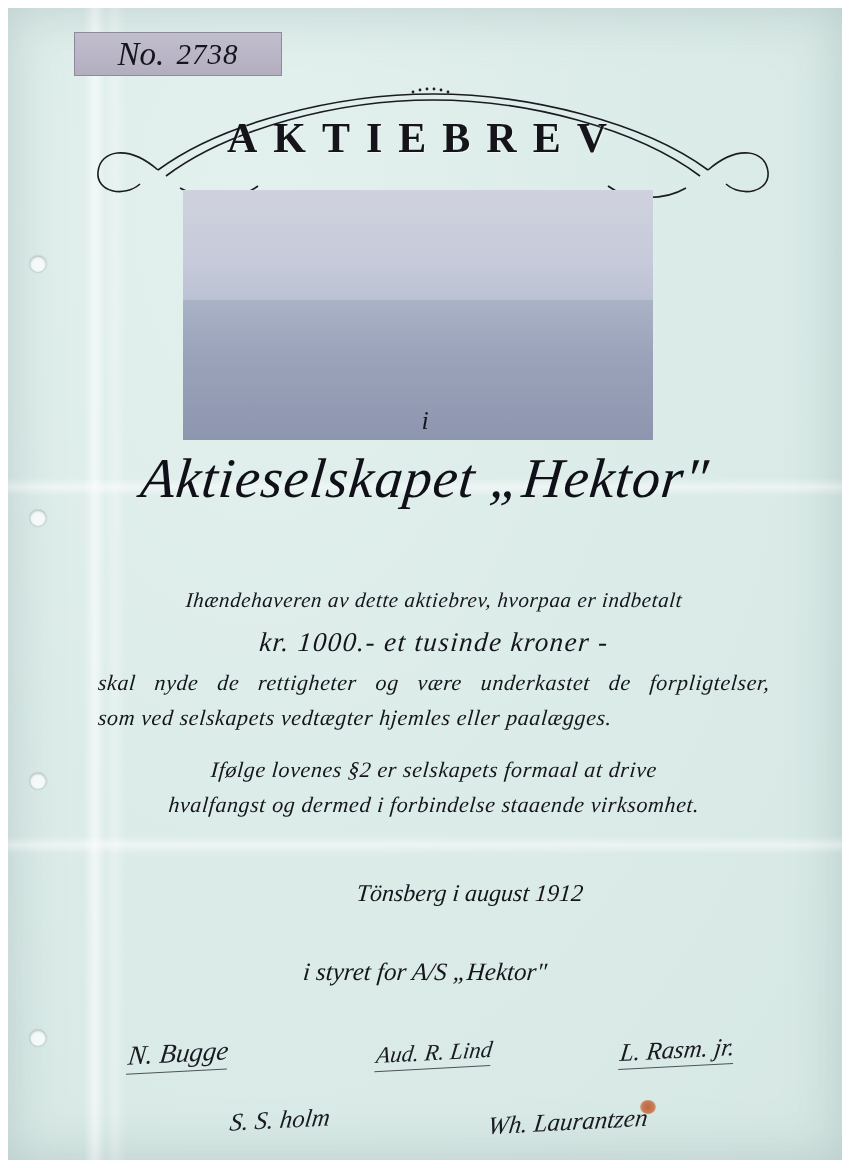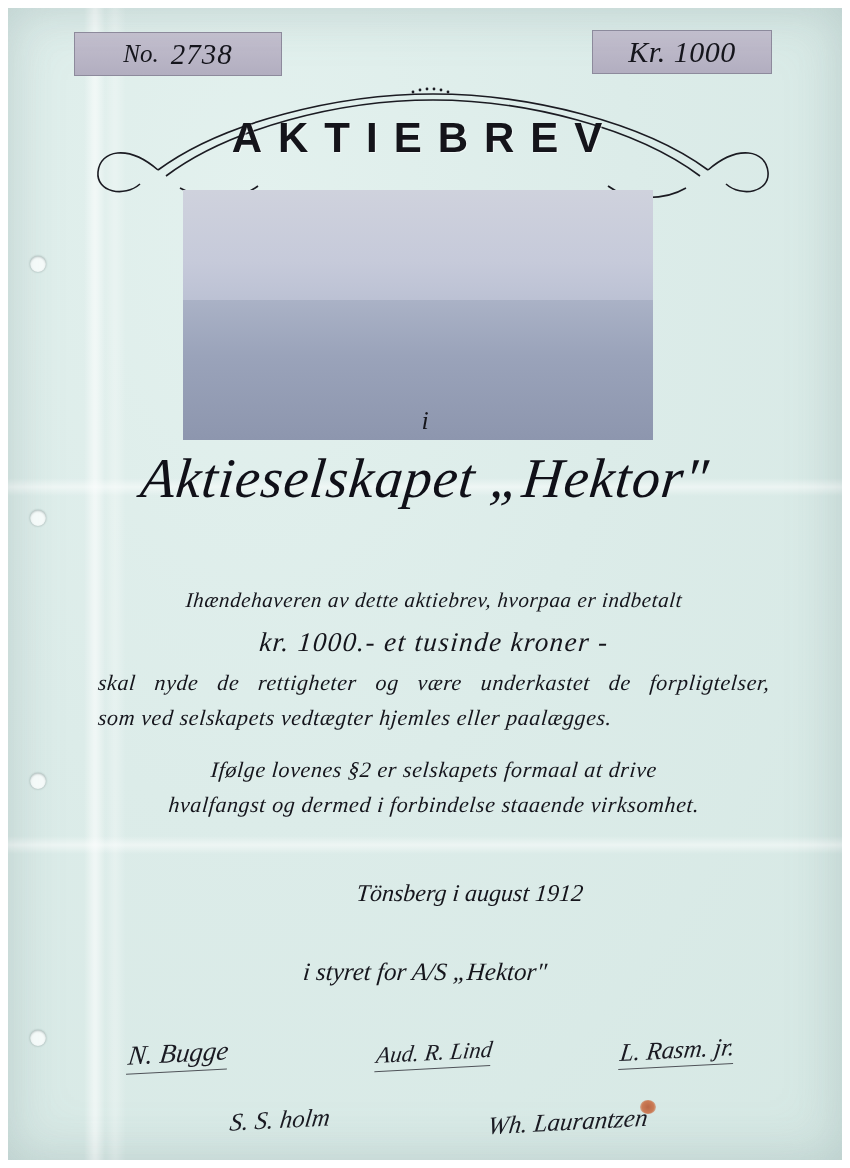--- a/index.html
+++ b/index.html
@@ -78,21 +78,21 @@
     font-family: "Liberation Serif", serif;
     font-style: italic;
     white-space: nowrap;
   }
   .box-nr {
     left: 66px;
     top: 24px;
     width: 206px;
     height: 42px;
   }
-  .box-nr .label { font-size: 25px; margin-right: 12px; }
+  .box-nr .label { font-size: 33px; margin-right: 12px; }
   .box-nr .value { font-size: 29px; letter-spacing: 1px; }
   .box-kr {
     right: 70px;
     top: 22px;
     width: 178px;
     height: 42px;
   }
   .box-kr .value { font-size: 30px; letter-spacing: .5px; }
 
   
@@ -100,21 +100,21 @@
     position: absolute;
     left: 0; right: 0;
     top: 66px;
     height: 130px;
   }
   .banner-title {
     position: absolute;
     left: 0; right: 0;
     top: 40px;
     text-align: center;
-    font-family: Liberation Sans, sans-serif;
+    font-family: Liberation Serif, serif;
     font-weight: bold;
     font-size: 42px;
     letter-spacing: 16px;
     color: #14141a;
     text-shadow: 1px 1px 0 rgba(255,255,255,.5);
   }
 
   
   .scene {
     position: absolute;
@@ -259,23 +259,20 @@
     <div class="hole" style="top:248px"></div>
     <div class="hole" style="top:502px"></div>
     <div class="hole" style="top:765px"></div>
     <div class="hole" style="top:1022px"></div>
 
     <div class="topbox box-nr">
       <span class="label">No.</span>
       <span class="value">2738</span>
     </div>
 
-    <div class="topbox box-kr">
-      <span class="value">Kr. 1000</span>
-    </div>
 
     <div class="banner-wrap">
       <svg width="850" height="130" viewBox="0 0 850 130">
         <g fill="none" stroke="#1b1b22" stroke-width="1.6">
           <path d="M425 20 C 330 20, 215 48, 150 96"></path>
           <path d="M425 26 C 332 26, 222 54, 158 102"></path>
           <path d="M425 20 C 520 20, 635 48, 700 96"></path>
           <path d="M425 26 C 518 26, 628 54, 692 102"></path>
           <path d="M150 96 C 120 70, 92 76, 90 98 C 88 118, 116 124, 132 110"></path>
           <path d="M700 96 C 730 70, 758 76, 760 98 C 762 118, 734 124, 718 110"></path>

